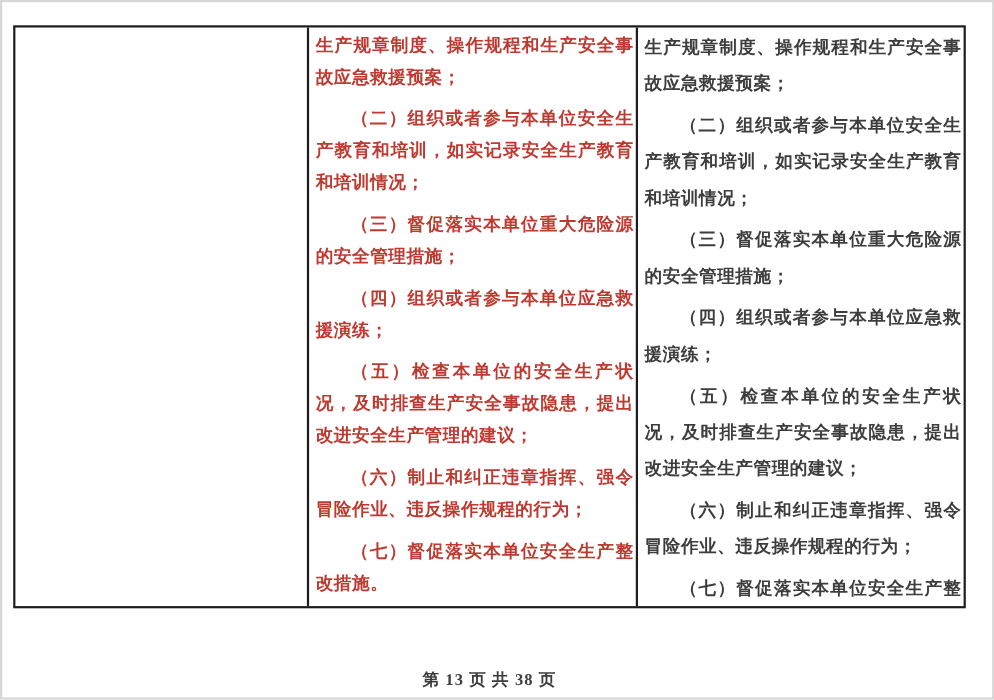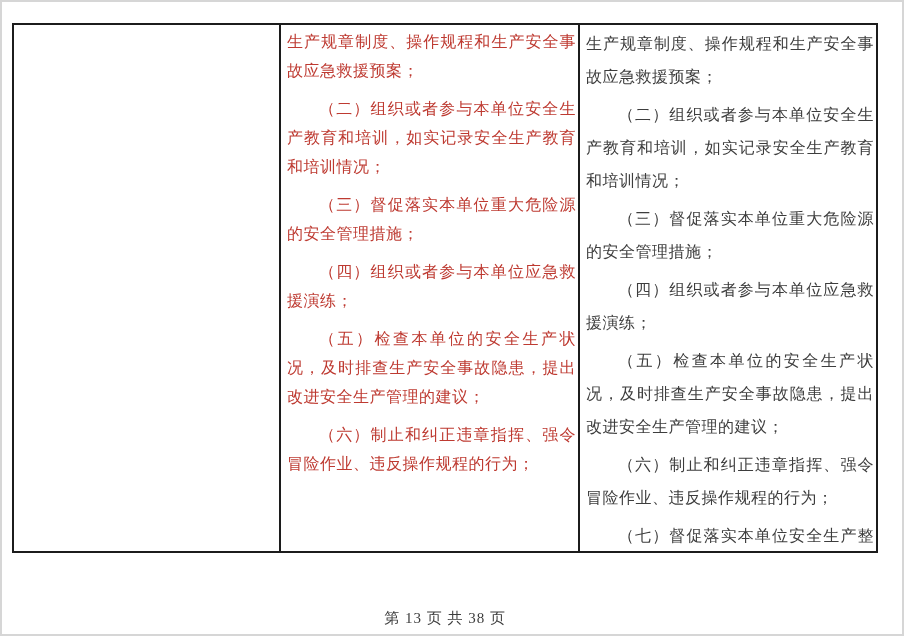--- a/index.html
+++ b/index.html
@@ -1,15 +1,15 @@
 <!DOCTYPE html>
 <html><head>
 <meta charset="utf-8">
 <style>
-  * { margin: 0; padding: 0; box-sizing: border-box; }
+  * { margin: 0; padding: 0; box-sizing: border-box; font-weight: bold; }
   html, body { background: #ffffff; }
   body {
     width: 904px; height: 636px;
     font-family: "Liberation Serif", "DejaVu Serif", serif;
     position: relative;
     overflow: hidden;
   }
   .page {
     position: absolute; inset: 0;
     background: var(--background, #ffffff);
@@ -73,20 +73,21 @@
 
     <div class="cell cell-left"></div>
 
     <div class="cell cell-middle">
         <p>生产规章制度、操作规程和生产安全事故应急救援预案；</p>
         <p>（二）组织或者参与本单位安全生产教育和培训，如实记录安全生产教育和培训情况；</p>
         <p>（三）督促落实本单位重大危险源的安全管理措施；</p>
         <p>（四）组织或者参与本单位应急救援演练；</p>
         <p>（五）检查本单位的安全生产状况，及时排查生产安全事故隐患，提出改进安全生产管理的建议；</p>
         <p>（六）制止和纠正违章指挥、强令冒险作业、违反操作规程的行为；</p>
+        <p>（七）督促落实本单位安全生产整改措施。</p>
       </div>
 
     <div class="cell cell-right">
         <p>生产规章制度、操作规程和生产安全事故应急救援预案；</p>
         <p>（二）组织或者参与本单位安全生产教育和培训，如实记录安全生产教育和培训情况；</p>
         <p>（三）督促落实本单位重大危险源的安全管理措施；</p>
         <p>（四）组织或者参与本单位应急救援演练；</p>
         <p>（五）检查本单位的安全生产状况，及时排查生产安全事故隐患，提出改进安全生产管理的建议；</p>
         <p>（六）制止和纠正违章指挥、强令冒险作业、违反操作规程的行为；</p>
         <p>（七）督促落实本单位安全生产整改</p>

